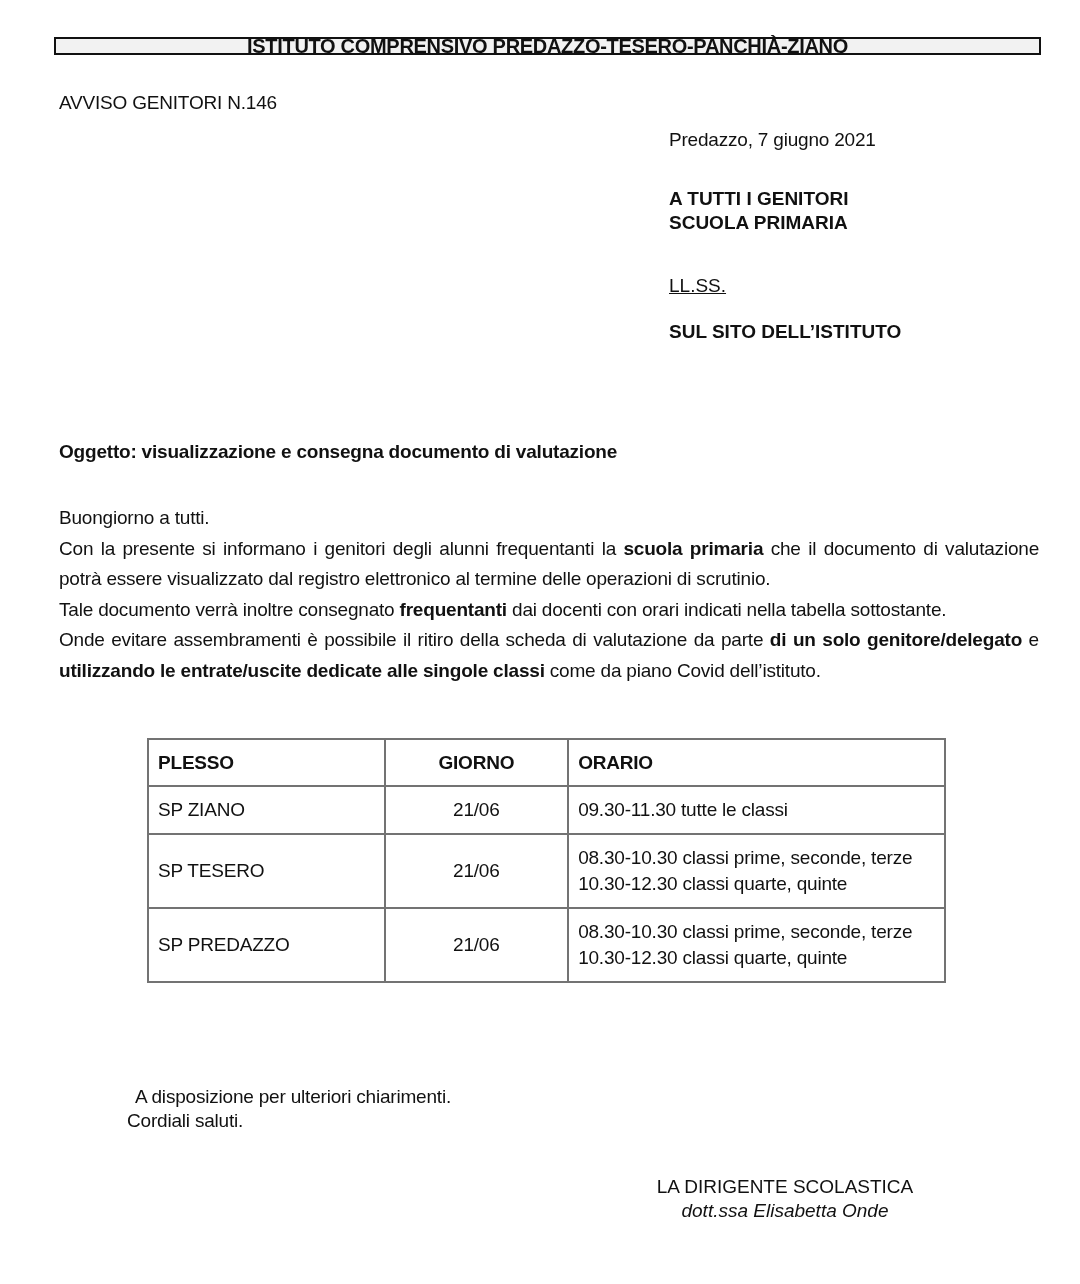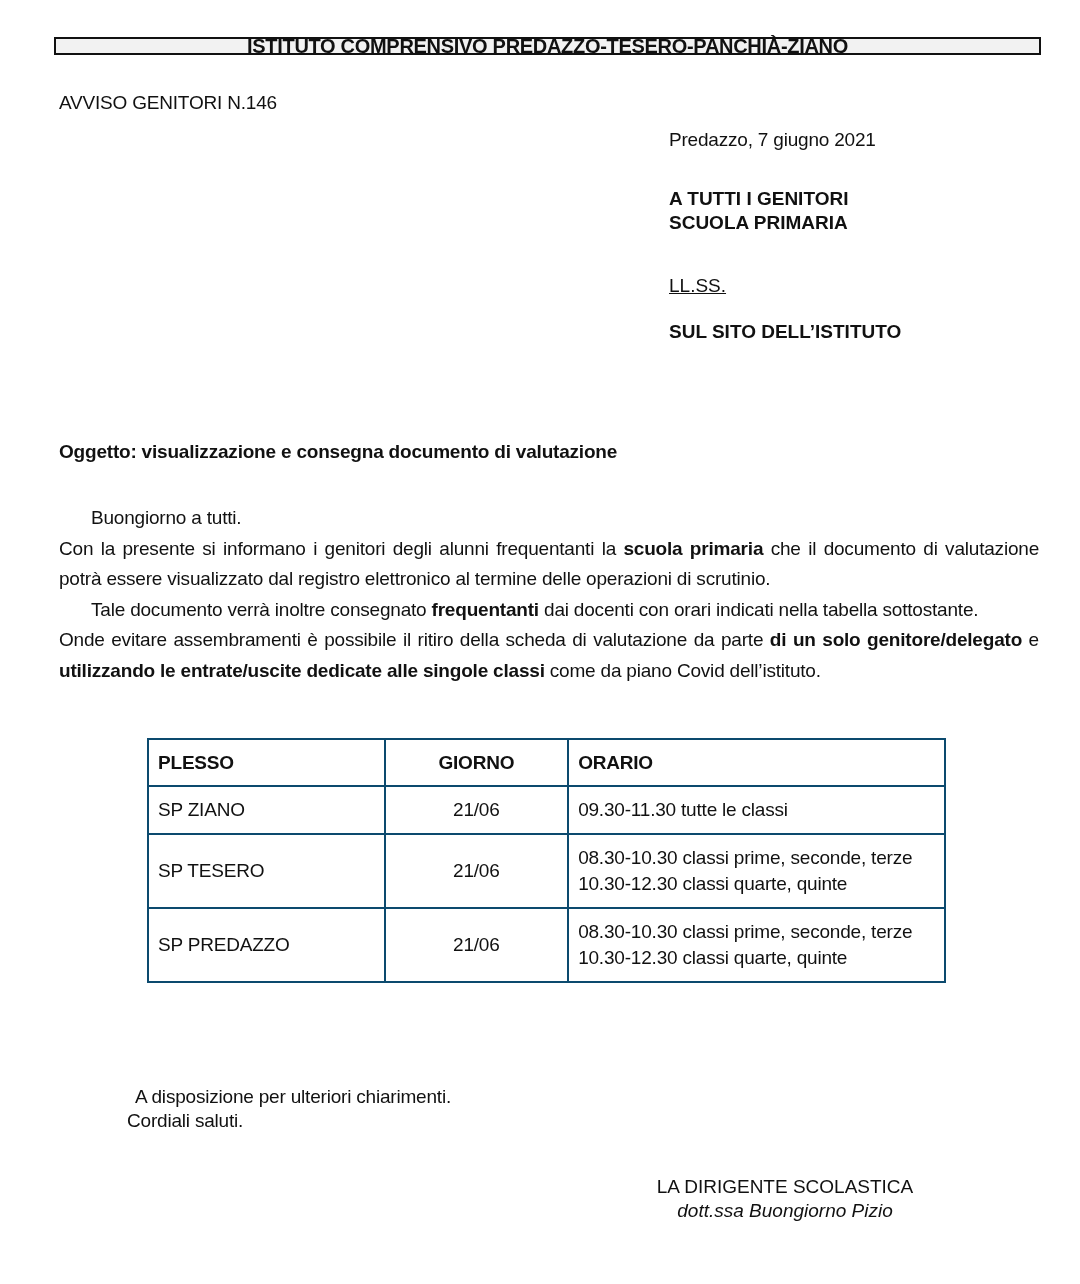--- a/index.html
+++ b/index.html
@@ -30,31 +30,31 @@
     .txt { font-size: 19px; line-height: 30px; white-space: nowrap; letter-spacing: -0.2px; }
     .notice-number { left: 59px; top: 88px; }
     .date-place { left: 669px; top: 88px; margin-top: 37px; }
     .recipients { left: 669px; top: 187px; }
     .recipients .line { display: block; font-weight: bold; line-height: 24px; font-size: 19px; }
     .recipients .line.underline { font-weight: normal; text-decoration: underline; margin-top: 39px; }
     .recipients .gap { height: 11px; }
     .subject { left: 59px; top: 437px; font-weight: bold; }
     .body-text { left: 59px; top: 503px; width: 980px; }
     .body-text p { font-size: 19px; line-height: 30.5px; text-align: justify; white-space: normal; letter-spacing: -0.2px; }
-    .body-text p.nowrap { white-space: nowrap; margin-left: 32px; }
+    .body-text p.nowrap { white-space: nowrap; }
     table.schedule {
       position: absolute;
       left: 147px; top: 738px;
       width: 799px;
       border-collapse: collapse;
       font-size: 19px;
       letter-spacing: -0.2px;
     }
     table.schedule th, table.schedule td {
-      border: 2px solid #0c4a6e;
+      border: 2px solid #737373;
       padding: 0 9px;
       vertical-align: middle;
       text-align: left;
     }
     table.schedule th { height: 47px; font-weight: bold; }
     table.schedule th.center, table.schedule td.center { text-align: center; }
     table.schedule tr.single td { height: 48px; }
     table.schedule tr.double td { height: 74px; line-height: 26px; }
     table.schedule col.c1 { width: 237px; }
     table.schedule col.c2 { width: 184px; }
@@ -123,16 +123,16 @@
       <td><span>08.30-10.30 classi prime, seconde, terze</span><br><span>10.30-12.30 classi quarte, quinte</span></td>
     </tr>
   </tbody>
     </table>
 
   <div class="abs txt closing-1">A disposizione per ulteriori chiarimenti.</div>
   <div class="abs txt closing-2">Cordiali saluti.</div>
 
   <div class="abs signature">
     <span class="role">LA DIRIGENTE SCOLASTICA</span>
-    <span class="name">dott.ssa Buongiorno Pizio</span>
+    <span class="name">dott.ssa Elisabetta Onde</span>
   </div>
 
 </div>
 
 </body></html>

